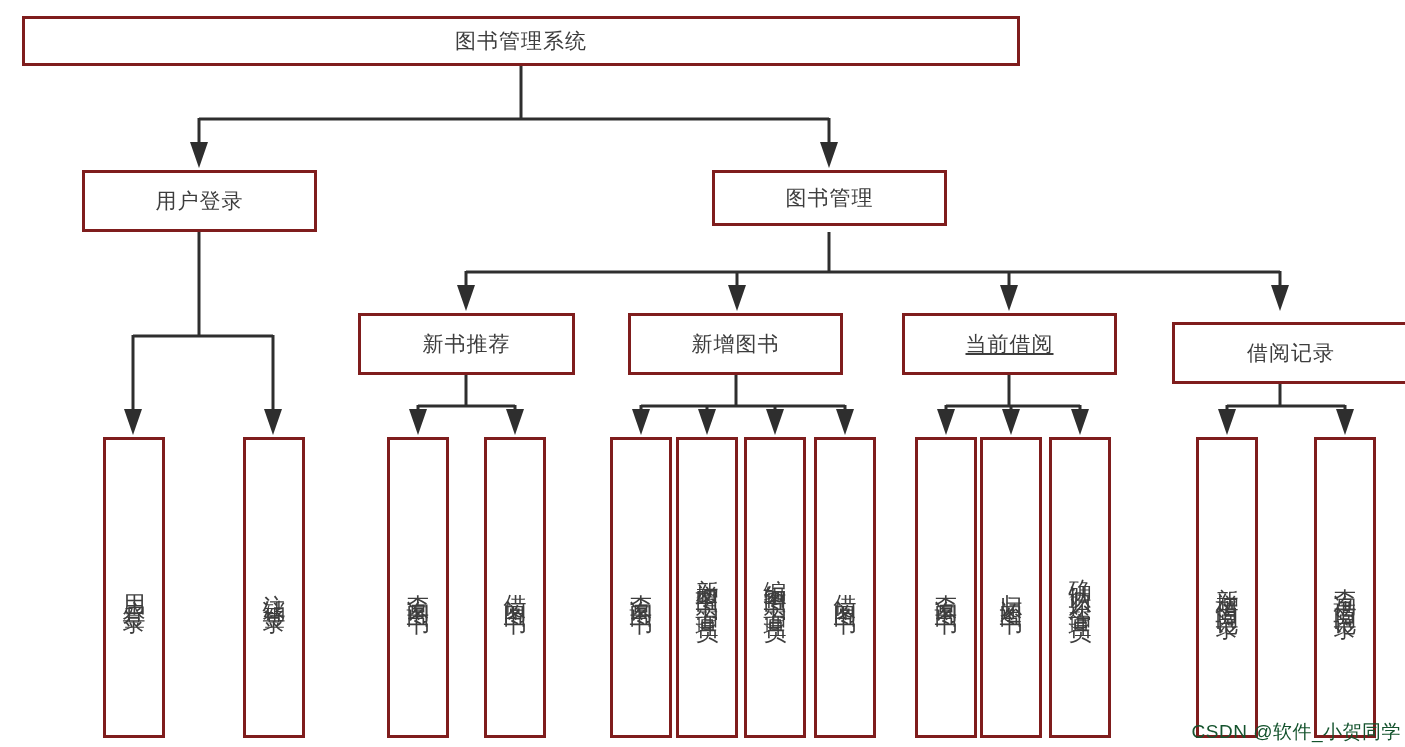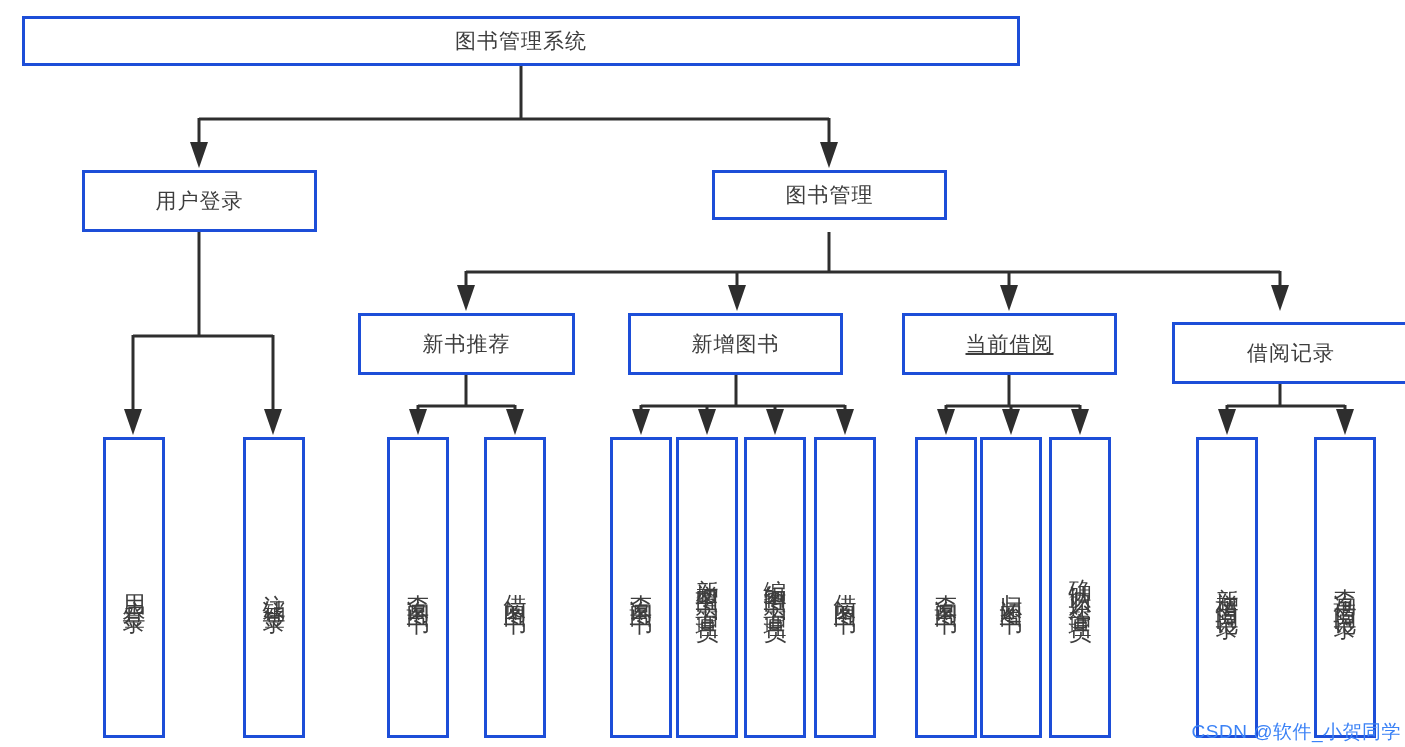--- a/index.html
+++ b/index.html
@@ -18,21 +18,21 @@
   .connectors {
     position: absolute;
     left: 0; top: 0;
     width: 1405px; height: 747px;
     z-index: 1;
   }
   .node {
     position: absolute;
     box-sizing: border-box;
     background: #ffffff;
-    border: 3px solid #1d4ed8;
+    border: 3px solid #7f1d1d;
     display: flex;
     align-items: center;
     justify-content: center;
     z-index: 2;
     color: #3d3d3d;
   }
   .node.h-text {
     font-size: 21px;
     letter-spacing: 1px;
     white-space: nowrap;
@@ -45,21 +45,21 @@
     text-orientation: mixed;
     letter-spacing: 6px;
     line-height: 1;
     white-space: nowrap;
   }
   .watermark {
     position: absolute;
     right: 4px;
     bottom: 2px;
     font-size: 19px;
-    color: #3b82f6;
+    color: #14532d;
     z-index: 3;
     letter-spacing: 0.5px;
     white-space: nowrap;
   }
   path.trunk {
     stroke: #2e2e2e;
     stroke-width: 3;
     fill: none;
   }
   polygon.arrowhead {
@@ -141,21 +141,21 @@
     </g>
   </svg>
 
   <div class="node h-text" style="left:22px; top:16px; width:998px; height:50px;">
     <span>图书管理系统</span>
   </div>
 
   <div class="node h-text" style="left:82px; top:170px; width:235px; height:62px;">
     <span>用户登录</span>
   </div>
-  <div class="node h-text" style="left:712px; top:170px; width:235px; height:50px;">
+  <div class="node h-text" style="left:712px; top:170px; width:235px; height:56px;">
     <span>图书管理</span>
   </div>
 
   <div class="node h-text" style="left:358px; top:313px; width:217px; height:62px;">
     <span>新书推荐</span>
   </div>
   <div class="node h-text" style="left:628px; top:313px; width:215px; height:62px;">
     <span>新增图书</span>
   </div>
   <div class="node h-text" style="left:902px; top:313px; width:215px; height:62px;text-decoration:underline;">

